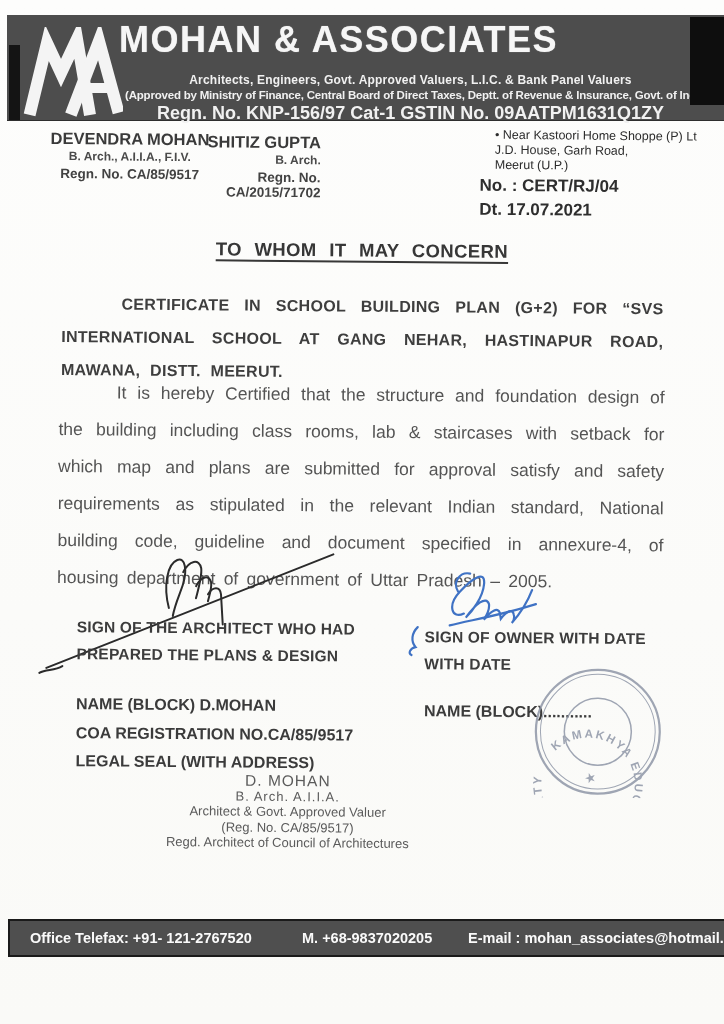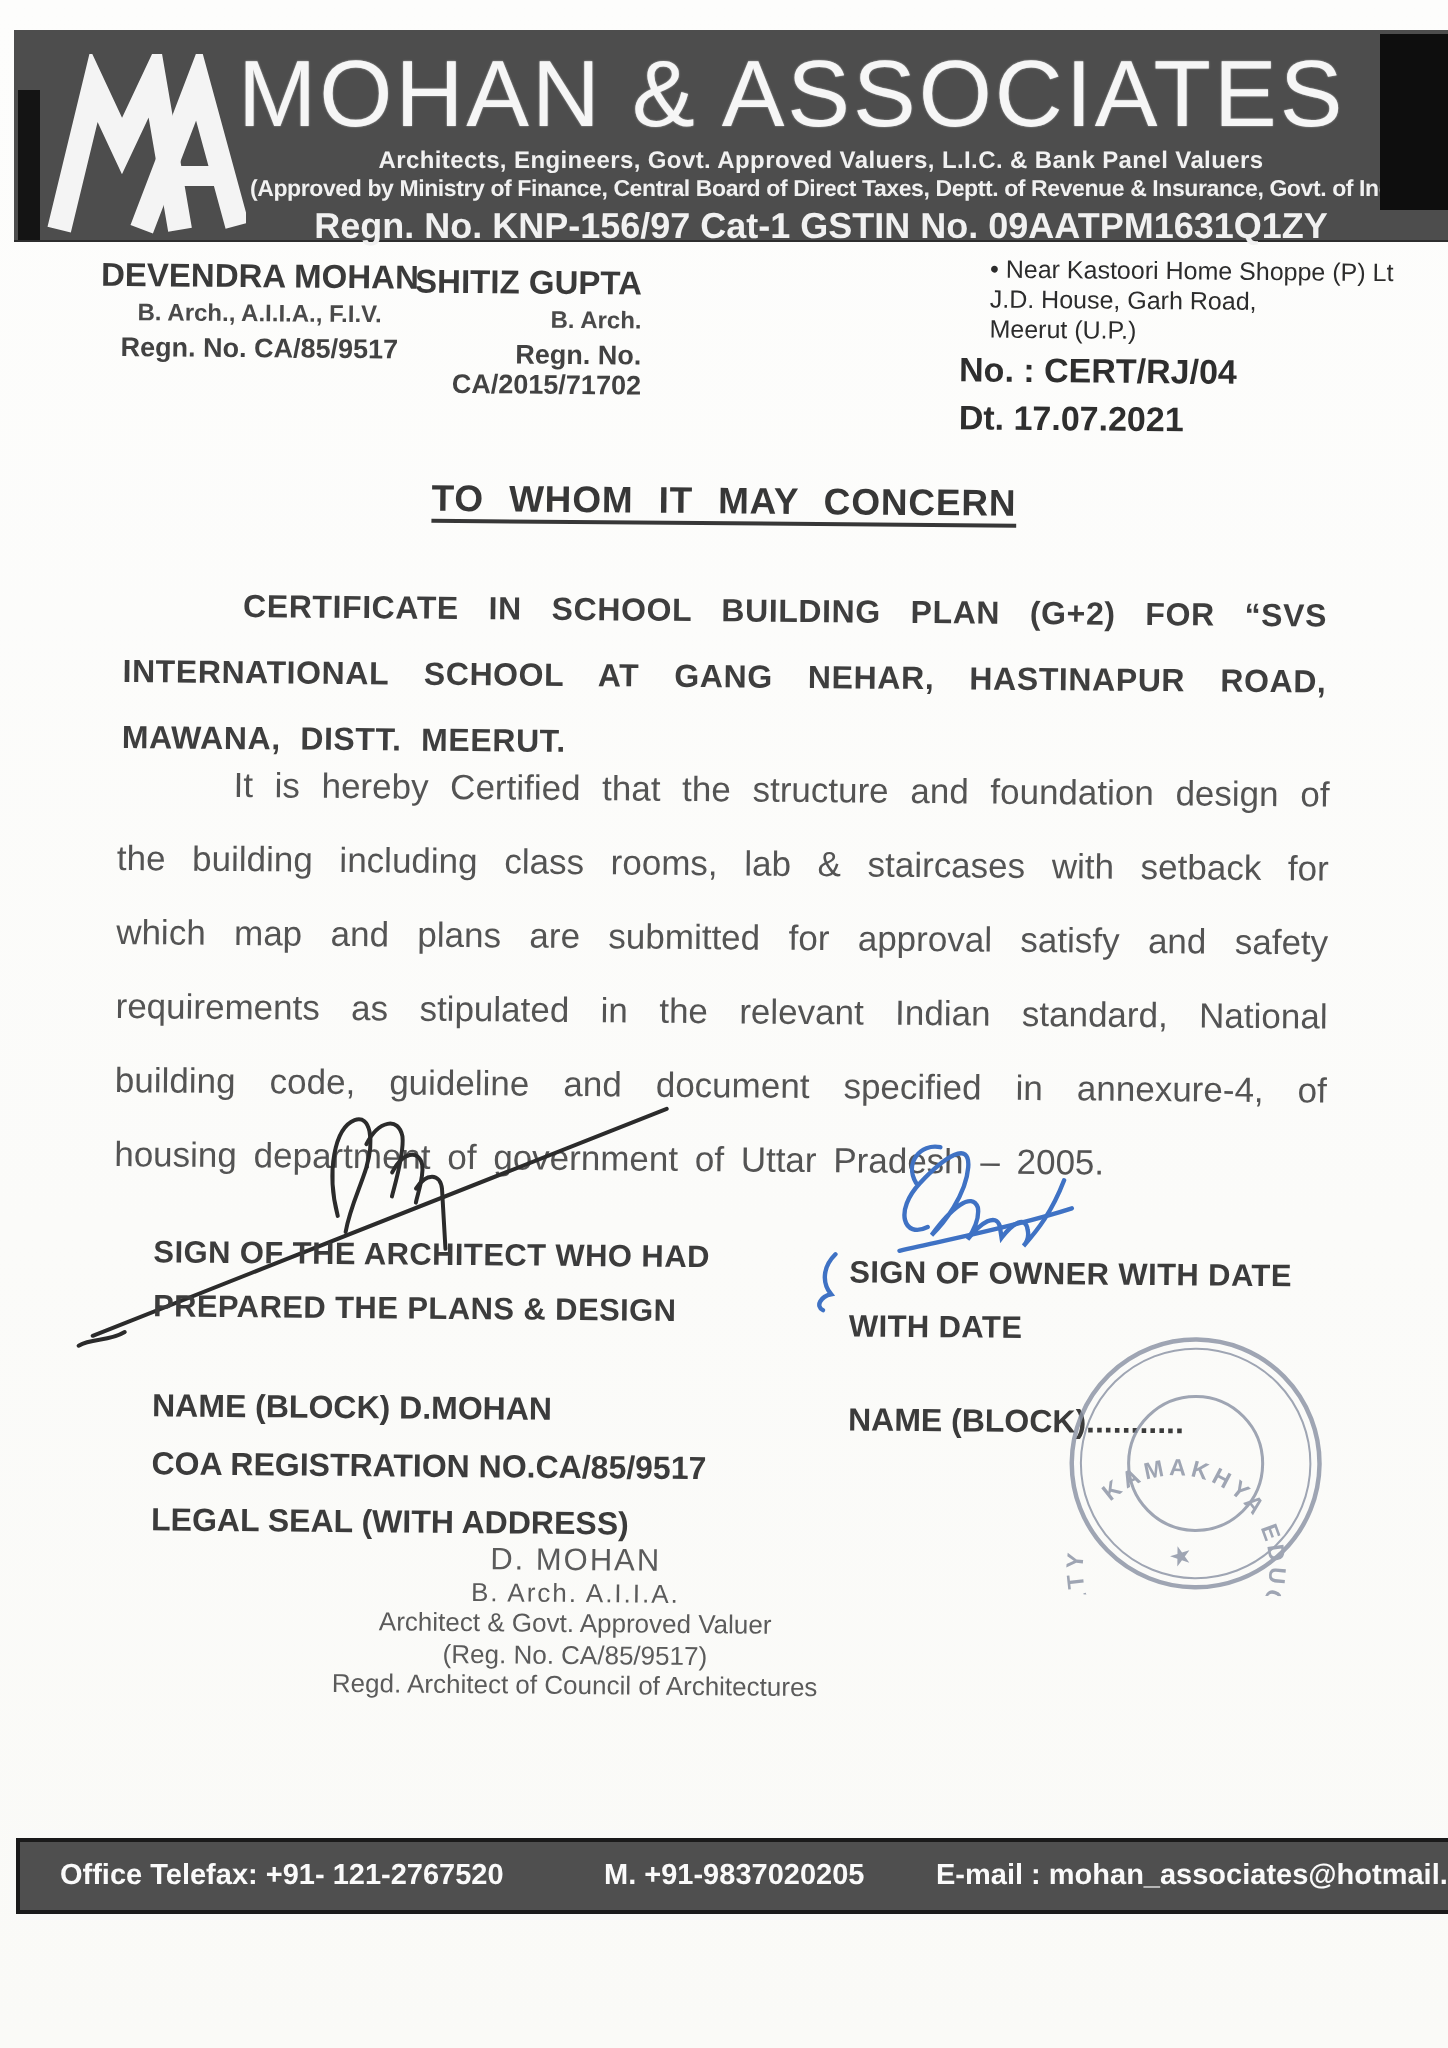--- a/index.html
+++ b/index.html
@@ -8,21 +8,21 @@
     background:linear-gradient(180deg,#fdfdfc 0%, #fbfbf9 60%, #fafaf7 100%);
     overflow:hidden; font-family:"Liberation Sans", sans-serif;
   }
   
   .band { position:absolute; left:7px; top:15px; width:717px; height:105px; background:#4d4d4d; box-shadow:0 1px 0 #2e2e2e; }
   .band-left-stripe { position:absolute; left:2px; top:30px; width:11px; height:75px; background:#141414; }
   .band-right-bar { position:absolute; right:0; top:2px; width:34px; height:88px; background:#0e0e0e; z-index:3; }
   .logo { position:absolute; left:16px; top:12px; width:100px; height:90px; z-index:2; }
   .company-title {
     position:absolute; left:112px; top:4px; z-index:1;
-    font-size:47px; font-weight:normal; color:#f6f6f6; letter-spacing:1.5px; white-space:nowrap;
+    font-size:36px; font-weight:bold; color:#f6f6f6; letter-spacing:1.5px; white-space:nowrap;
     text-shadow:0 0 1px rgba(255,255,255,.6);
   }
   .band-subs { position:absolute; left:118px; right:28px; top:58px; text-align:center; color:#f1f1f1; font-weight:bold; z-index:1; }
   .sub1 { font-size:12px; letter-spacing:.2px; }
   .sub2 { font-size:11.5px; letter-spacing:-.2px; white-space:nowrap; margin-top:2px; }
   .sub3 { font-size:18px; margin-top:2px; }
 
   
   .content { position:absolute; inset:0; transform:rotate(.5deg); transform-origin:60px 250px; }
 
@@ -190,17 +190,17 @@
       <div class="seal-degree">B. Arch.  A.I.I.A.</div>
       <div class="seal-title">Architect &amp; Govt. Approved Valuer</div>
       <div class="seal-reg">(Reg. No. CA/85/9517)</div>
       <div class="seal-council">Regd. Architect of Council of Architectures</div>
     </div>
 
   </div>
 
   <div class="footer">
     <span class="f-tele">Office Telefax: +91- 121-2767520</span>
-    <span class="f-mob">M. +91-9837020205</span>
+    <span class="f-mob">M. +68-9837020205</span>
     <span class="f-mail">E-mail : mohan_associates@hotmail.com</span>
   </div>
 
 </div>
 
 </body></html>

